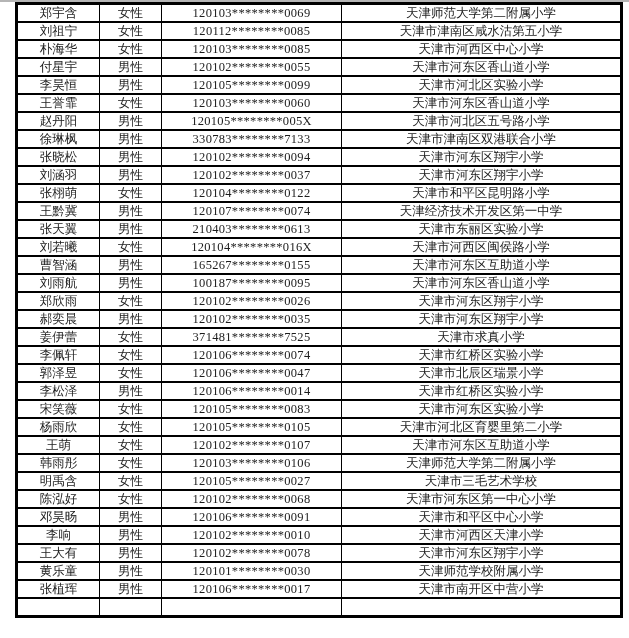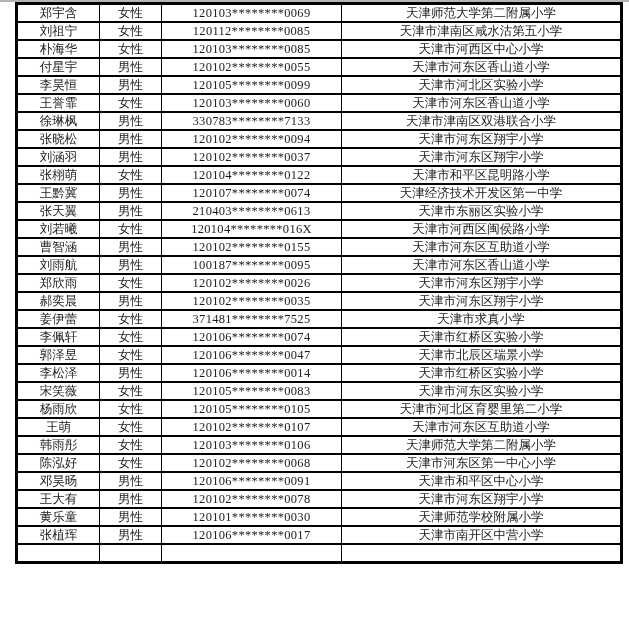--- a/index.html
+++ b/index.html
@@ -98,20 +98,26 @@
           <td class="cell-id">120105********0099</td>
           <td class="cell-school">天津市河北区实验小学</td>
         </tr>
         <tr>
           <td class="cell-name">王誉霏</td>
           <td class="cell-gender">女性</td>
           <td class="cell-id">120103********0060</td>
           <td class="cell-school">天津市河东区香山道小学</td>
         </tr>
         <tr>
+          <td class="cell-name">赵丹阳</td>
+          <td class="cell-gender">男性</td>
+          <td class="cell-id">120105********005X</td>
+          <td class="cell-school">天津市河北区五号路小学</td>
+        </tr>
+        <tr>
           <td class="cell-name">徐琳枫</td>
           <td class="cell-gender">男性</td>
           <td class="cell-id">330783********7133</td>
           <td class="cell-school">天津市津南区双港联合小学</td>
         </tr>
         <tr>
           <td class="cell-name">张晓松</td>
           <td class="cell-gender">男性</td>
           <td class="cell-id">120102********0094</td>
           <td class="cell-school">天津市河东区翔宇小学</td>
@@ -142,21 +148,21 @@
         </tr>
         <tr>
           <td class="cell-name">刘若曦</td>
           <td class="cell-gender">女性</td>
           <td class="cell-id">120104********016X</td>
           <td class="cell-school">天津市河西区闽侯路小学</td>
         </tr>
         <tr>
           <td class="cell-name">曹智涵</td>
           <td class="cell-gender">男性</td>
-          <td class="cell-id">120102********0155</td>
+          <td class="cell-id">165267********0155</td>
           <td class="cell-school">天津市河东区互助道小学</td>
         </tr>
         <tr>
           <td class="cell-name">刘雨航</td>
           <td class="cell-gender">男性</td>
           <td class="cell-id">100187********0095</td>
           <td class="cell-school">天津市河东区香山道小学</td>
         </tr>
         <tr>
           <td class="cell-name">郑欣雨</td>
@@ -212,30 +218,42 @@
           <td class="cell-id">120102********0107</td>
           <td class="cell-school">天津市河东区互助道小学</td>
         </tr>
         <tr>
           <td class="cell-name">韩雨彤</td>
           <td class="cell-gender">女性</td>
           <td class="cell-id">120103********0106</td>
           <td class="cell-school">天津师范大学第二附属小学</td>
         </tr>
         <tr>
+          <td class="cell-name">明禹含</td>
+          <td class="cell-gender">女性</td>
+          <td class="cell-id">120105********0027</td>
+          <td class="cell-school">天津市三毛艺术学校</td>
+        </tr>
+        <tr>
           <td class="cell-name">陈泓好</td>
           <td class="cell-gender">女性</td>
           <td class="cell-id">120102********0068</td>
           <td class="cell-school">天津市河东区第一中心小学</td>
         </tr>
         <tr>
           <td class="cell-name">邓昊旸</td>
           <td class="cell-gender">男性</td>
           <td class="cell-id">120106********0091</td>
           <td class="cell-school">天津市和平区中心小学</td>
+        </tr>
+        <tr>
+          <td class="cell-name">李响</td>
+          <td class="cell-gender">男性</td>
+          <td class="cell-id">120102********0010</td>
+          <td class="cell-school">天津市河西区天津小学</td>
         </tr>
         <tr>
           <td class="cell-name">王大有</td>
           <td class="cell-gender">男性</td>
           <td class="cell-id">120102********0078</td>
           <td class="cell-school">天津市河东区翔宇小学</td>
         </tr>
         <tr>
           <td class="cell-name">黄乐童</td>
           <td class="cell-gender">男性</td>

